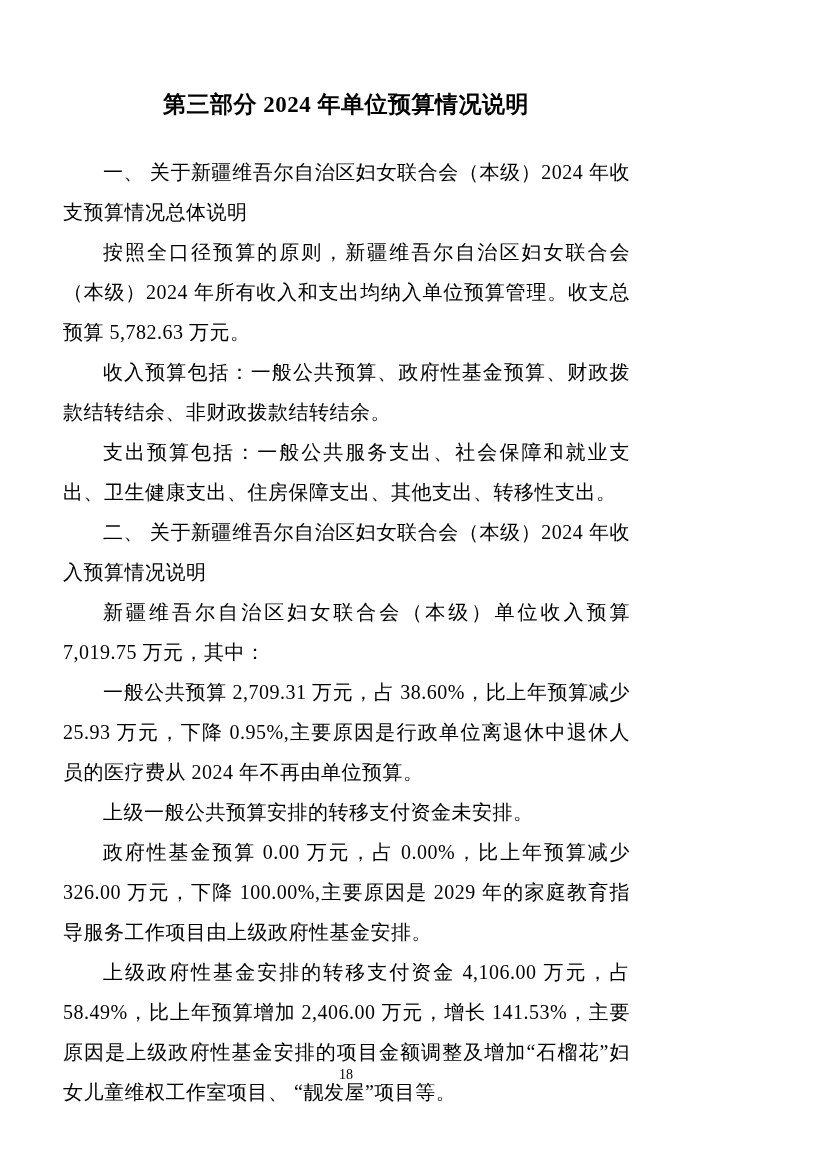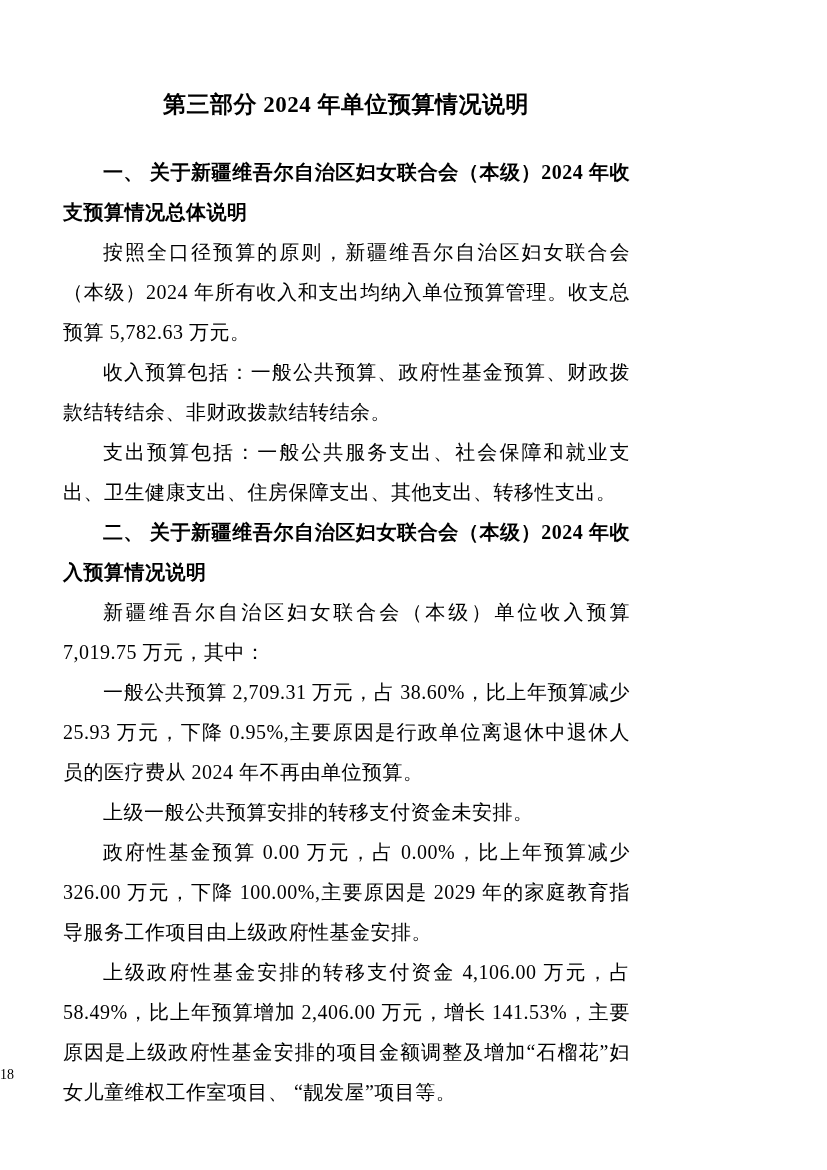--- a/index.html
+++ b/index.html
@@ -34,28 +34,28 @@
   .doc-body p {
     margin: 0;
     font-size: 20px;
     line-height: 40px;
     text-align: justify;
     text-justify: inter-character;
     text-indent: 2em;
     letter-spacing: 0.5px;
   }
   .doc-body p.heading {
-    font-weight: bold;
+    font-weight: normal;
   }
   .page-number {
     position: absolute;
     left: 0;
     top: 1066px;
     width: 100%;
-    text-align: left;
+    text-align: center;
     font-size: 14px;
     line-height: 18px;
   }
 </style>
 </head>
 <body>
 
 <div class="page">
   <h1 class="doc-title">第三部分 2024 年单位预算情况说明</h1>
 

